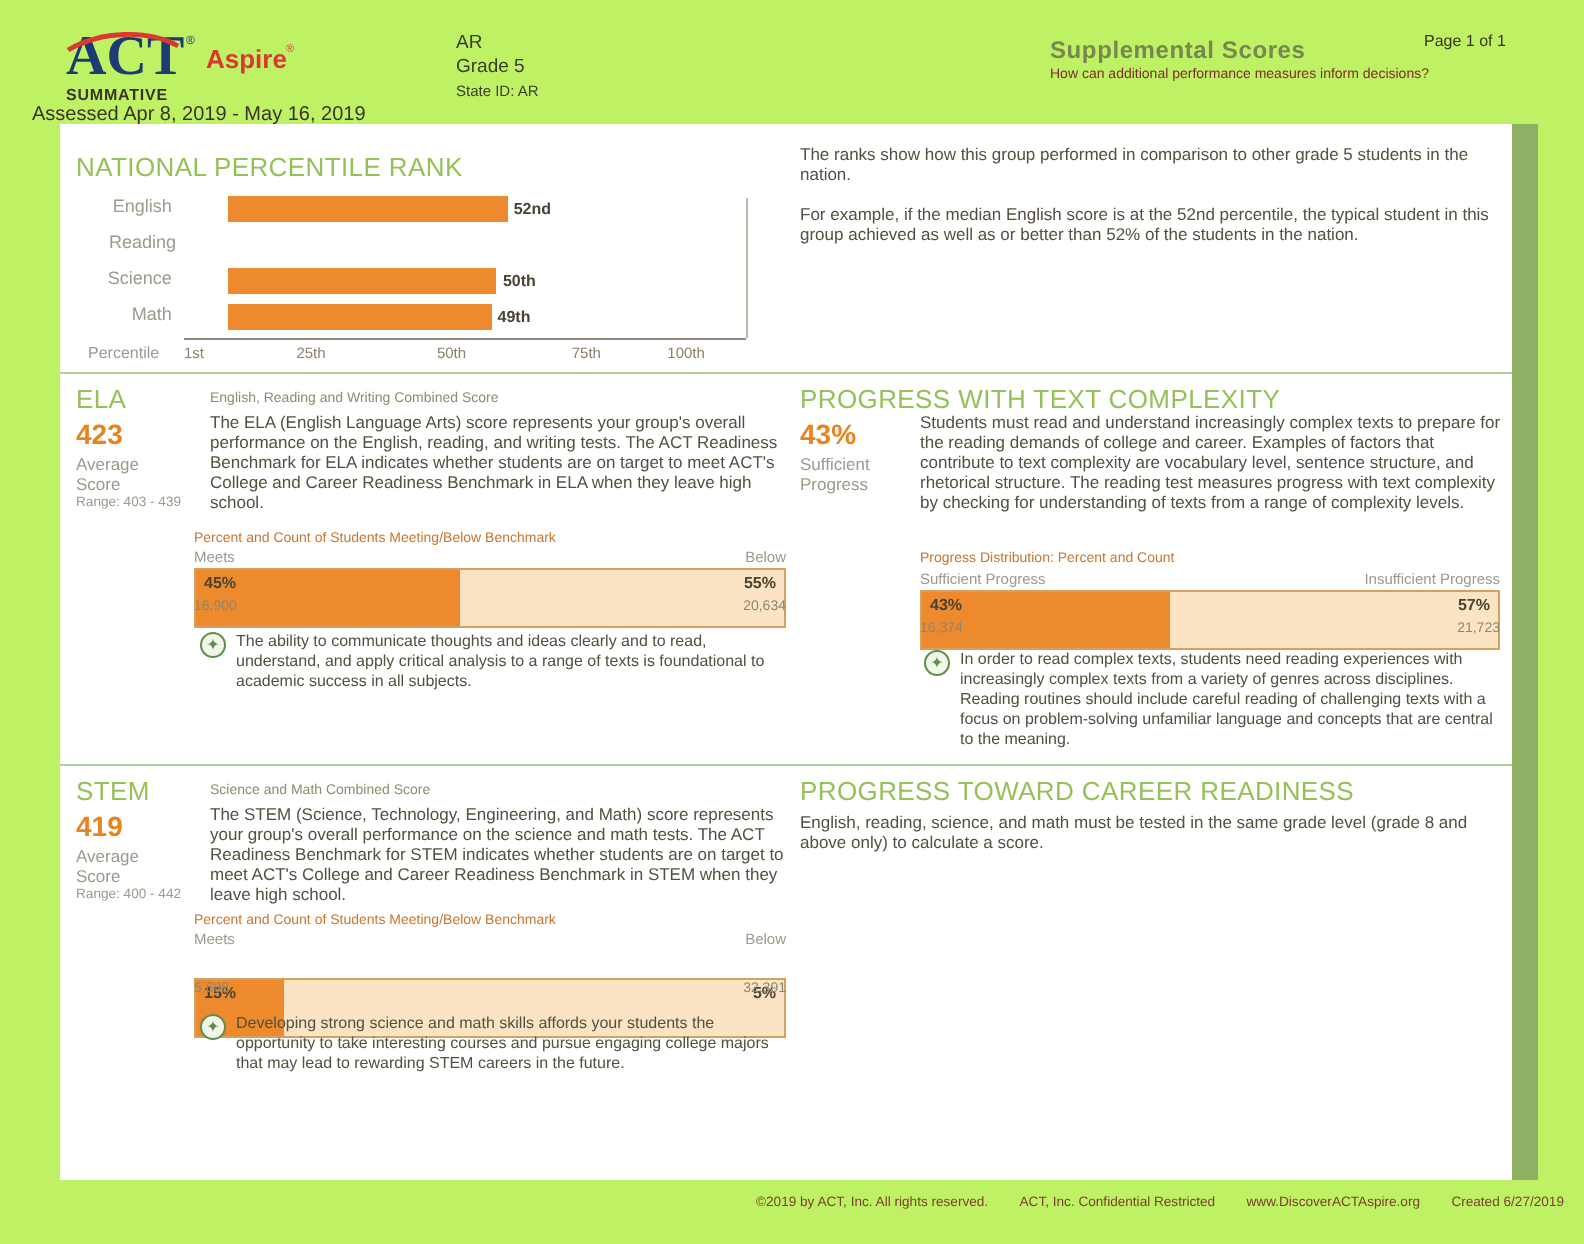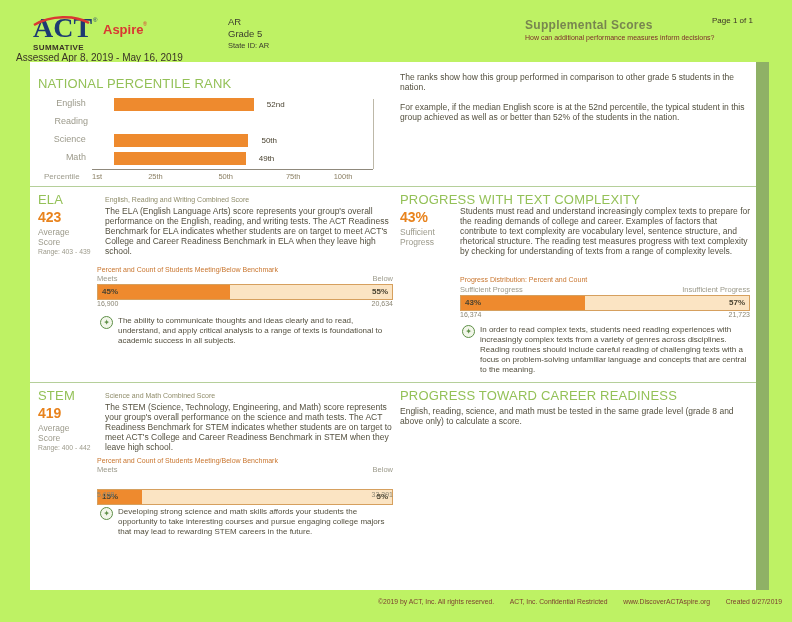--- a/index.html
+++ b/index.html
@@ -21,39 +21,39 @@
 
   
   .sec-heading{font-size:13px;font-weight:normal;color:#94c158;letter-spacing:.2px;}
   .score-num{font-size:14px;font-weight:bold;color:#e8831d;}
   .score-sub{width:55px;font-size:8.5px;color:#9c9a8b;line-height:10px;}
   .score-range{width:64px;font-size:6.8px;color:#9c9a8b;}
   .mini-label{font-size:7px;color:#8f8c6a;}
   .body-text{font-size:8.5px;line-height:10px;color:#54503f;}
   .cap-orange{font-size:7px;color:#c9762f;}
   .bm-labels{display:flex;justify-content:space-between;font-size:7.5px;color:#9c9a8b;}
-  .bm-bar{position:relative;height:16px;background:#fbe4c3;border:1px solid #d6a05e;box-sizing:border-box;}
+  .bm-bar{position:relative;height:30px;background:#fbe4c3;border:1px solid #d6a05e;box-sizing:border-box;}
   .bm-fill{position:absolute;left:0;top:0;bottom:0;background:#ee8a2e;}
   .bm-pct{position:absolute;top:2px;font-size:8px;font-weight:bold;color:#4a4331;}
   .bm-pct.lft{left:4px;} .bm-pct.rgt{right:4px;}
   .bm-counts{display:flex;justify-content:space-between;font-size:7px;color:#8b8674;}
   .note{display:flex;gap:5px;align-items:flex-start;}
   .note-icon{flex:none;width:11px;height:11px;border:1.2px solid #5d8f46;border-radius:50%;color:#5d8f46;
              font-size:8px;line-height:11px;text-align:center;background:#f2f6ea;}
   .note-text{font-size:8px;line-height:10px;color:#54503f;}
   .divider{position:absolute;left:0;width:726px;border-top:1px solid #b5cf9a;}
   .abs{position:absolute;}
 
   
   .npr-grid{position:absolute;left:8px;top:36px;width:345px;}
   .npr-row{display:flex;height:18px;gap:24px;}
   .npr-cat{width:50px;text-align:right;padding-right:4px;font-size:9px;color:#9c9a8b;}
   .npr-track{position:relative;width:281px;height:13px;display:flex;align-items:center;}
   .npr-bar{height:13px;background:#ee8a2e;}
-  .npr-val{font-size:8px;font-weight:normal;color:#4a4331;margin-left:13px;white-space:nowrap;}
+  .npr-val{font-size:8px;font-weight:bold;color:#4a4331;margin-left:3px;white-space:nowrap;}
   .npr-axis{position:absolute;left:62px;top:107px;width:281px;border-top:1px solid #8f897c;}
   .npr-axis-right{position:absolute;left:343px;top:37px;height:70px;border-left:1px solid #bdb8a8;}
   .npr-ticks{position:absolute;left:62px;top:110px;width:281px;height:10px;font-size:7.5px;color:#8c8166;}
   .npr-ticks span{position:absolute;}
   .npr-perc{position:absolute;left:14px;top:110px;font-size:8px;color:#9c9a8b;}
   .npr-desc{position:absolute;left:370px;top:10px;width:345px;}
   .npr-desc p{margin:0 0 10px 0;}
 
   
   .footer{position:absolute;left:378px;top:598px;width:404px;display:flex;justify-content:space-between;

